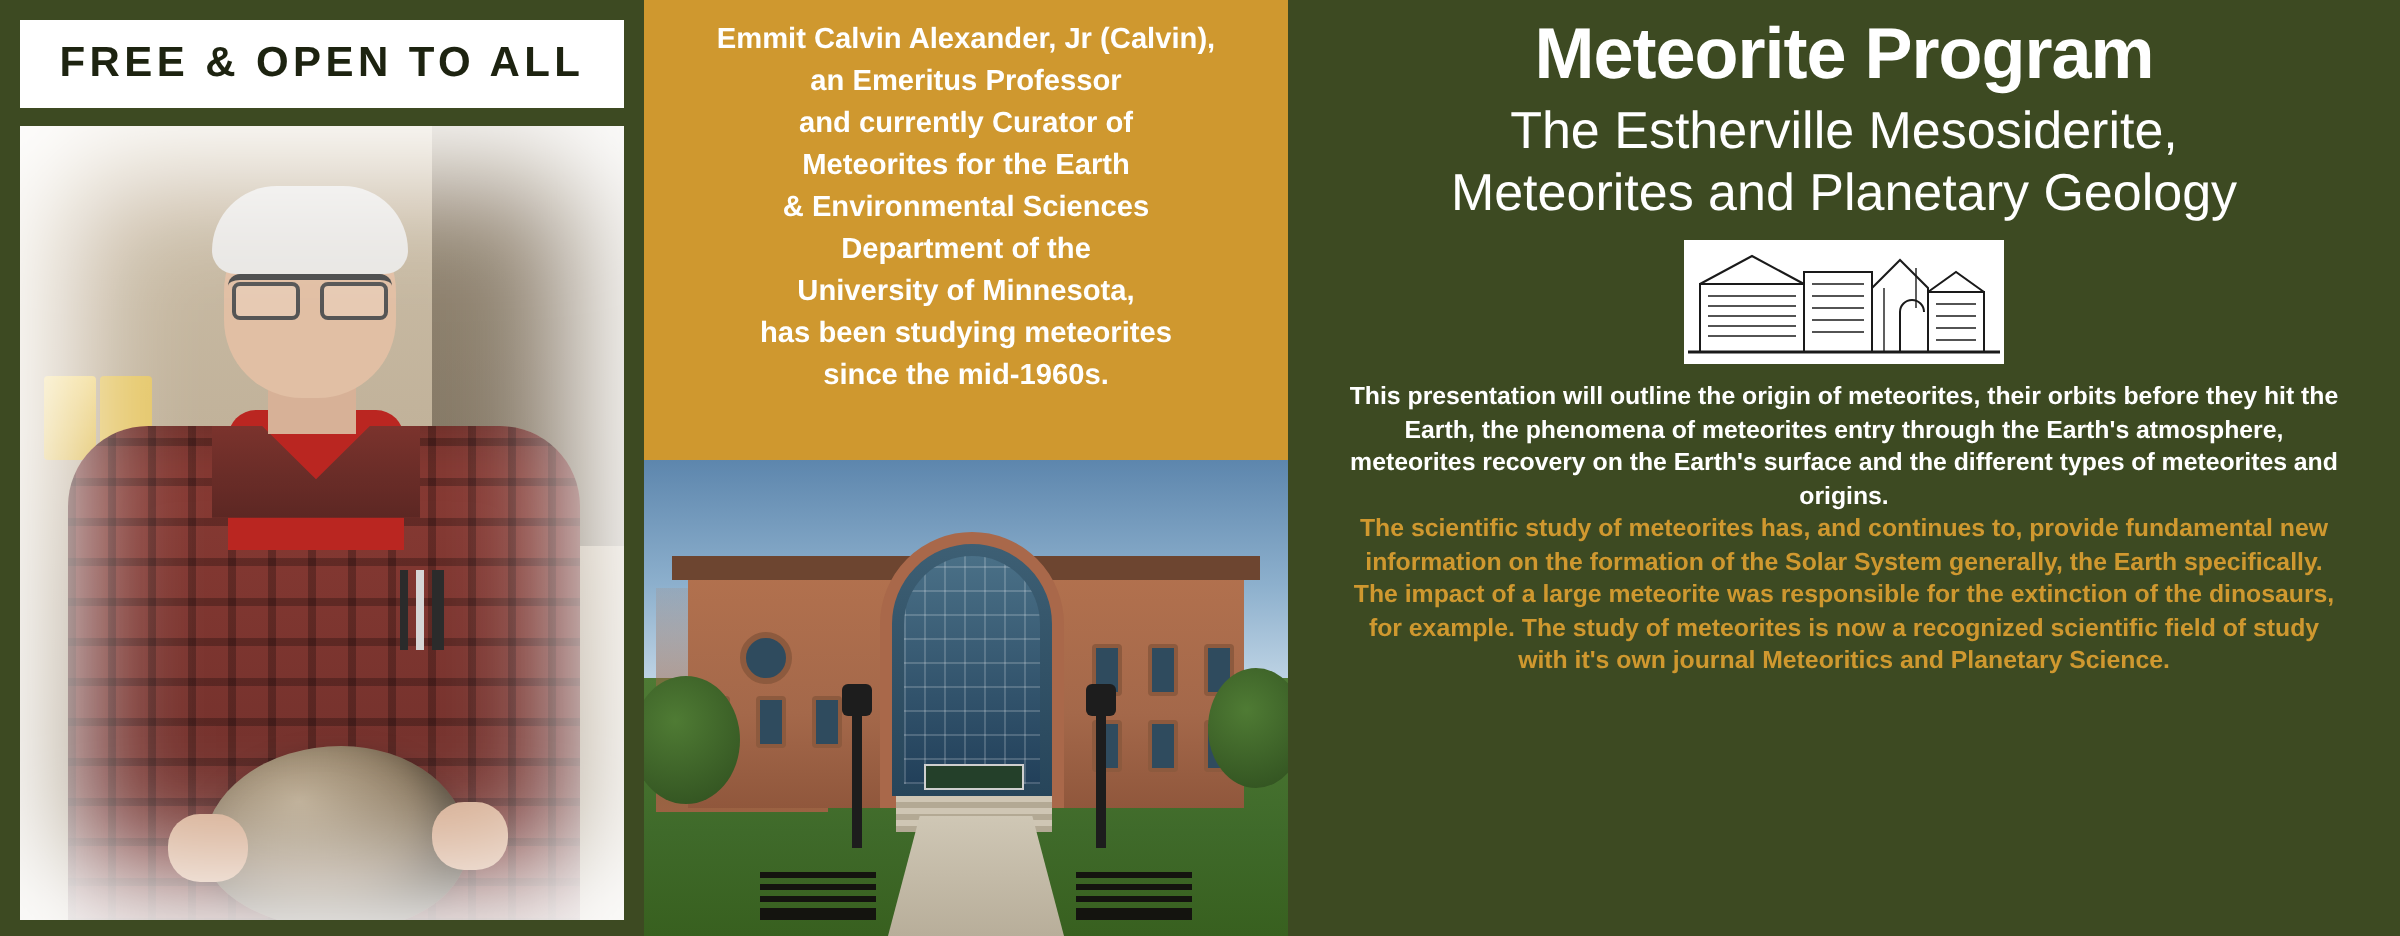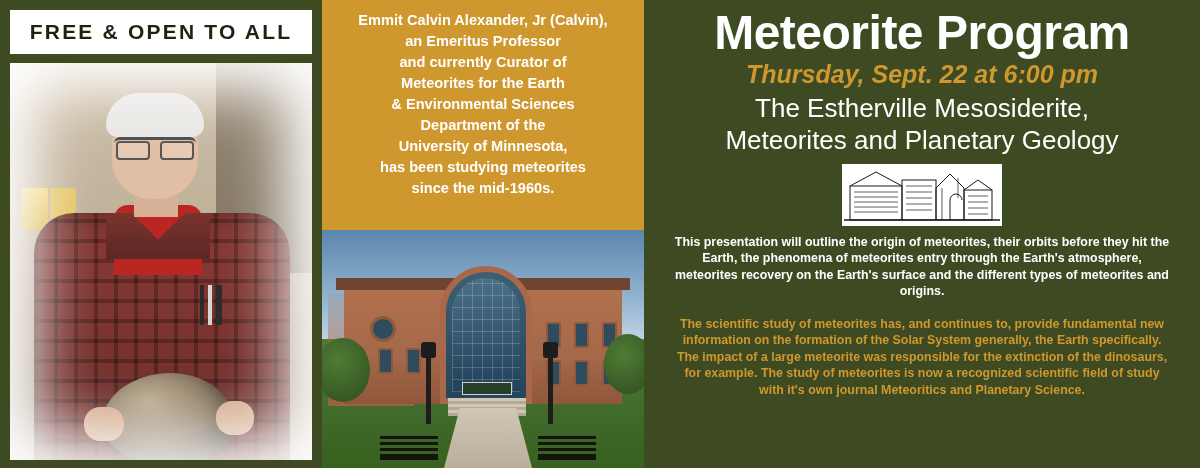--- a/index.html
+++ b/index.html
@@ -244,21 +244,21 @@
     height: 468px;
     background: #3d4a22;
     padding: 4px 18px 8px 18px;
     color: #ffffff;
     text-align: center;
     display: flex;
     flex-direction: column;
     align-items: center;
   }
   .title {
-    font-size: 48px;
+    font-size: 36px;
     font-weight: bold;
     letter-spacing: -0.5px;
     line-height: 1.05;
     margin-top: 4px;
   }
   .date-line {
     font-size: 25px;
     font-style: italic;
     font-weight: bold;
     color: #cf982f;
@@ -279,21 +279,21 @@
     overflow: hidden;
   }
   .logo-draw { position:absolute; inset:0; }
   .body-text {
     margin-top: 8px;
     font-size: 12.4px;
     font-weight: bold;
     line-height: 1.33;
     max-width: 500px;
   }
-  .body-text.gold { color: #cf982f; margin-top: 16px; }
+  .body-text.gold { color: #cf982f; margin-top: 0; }
   .body-text.last { margin-top: 6px; }
 </style>
 </head>
 <body>
 
 <div class="banner">
 
   <div class="left-col">
     <div class="free-banner">
       <span>FREE &amp; OPEN TO ALL</span>
@@ -357,21 +357,20 @@
       <div class="bp-lamp" style="left:226px;"></div>
       <div class="bp-tree" style="left:-6px; top:108px; width:54px; height:64px;"></div>
       <div class="bp-tree" style="right:-8px; top:104px; width:48px; height:60px;"></div>
       <div class="bp-bench" style="left:58px;"></div>
       <div class="bp-bench" style="right:48px;"></div>
     </div>
   </div>
 
   <div class="right-col">
     <div class="title">Meteorite Program</div>
-    <div class="date-line">Thursday, Sept. 22 at 6:00 pm</div>
     <div class="subtitle" style="white-space: pre-line;">The Estherville Mesosiderite,
 Meteorites and Planetary Geology</div>
     <div class="logo-box">
       <svg class="logo-draw" viewBox="0 0 160 62">
         <g fill="none" stroke="#1a1a1a" stroke-width="1">
           <rect x="8" y="22" width="52" height="34"></rect>
           <rect x="60" y="16" width="34" height="40"></rect>
           <path d="M94 56 V24 l14 -14 l14 14 V56 Z"></path>
           <path d="M108 56 V36 a6 6 0 0 1 12 0"></path>
           <rect x="122" y="26" width="28" height="30"></rect>

